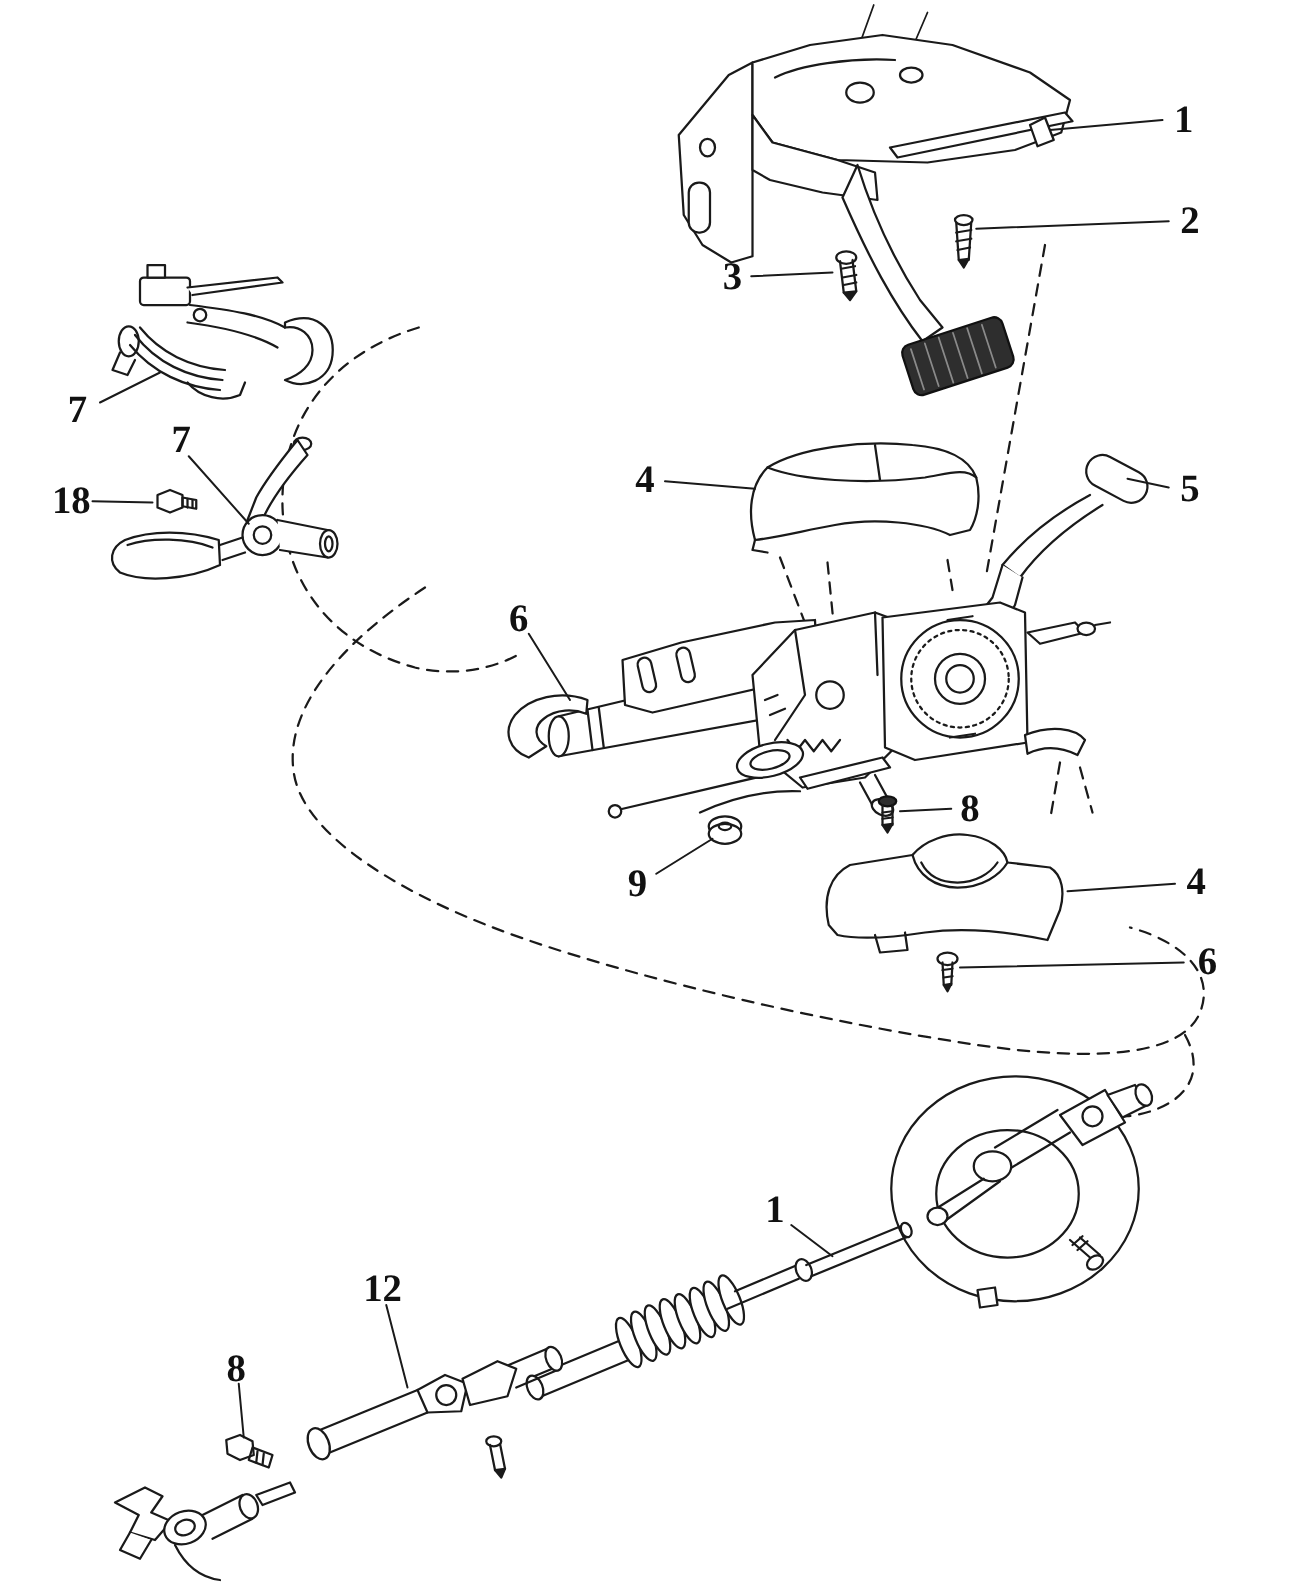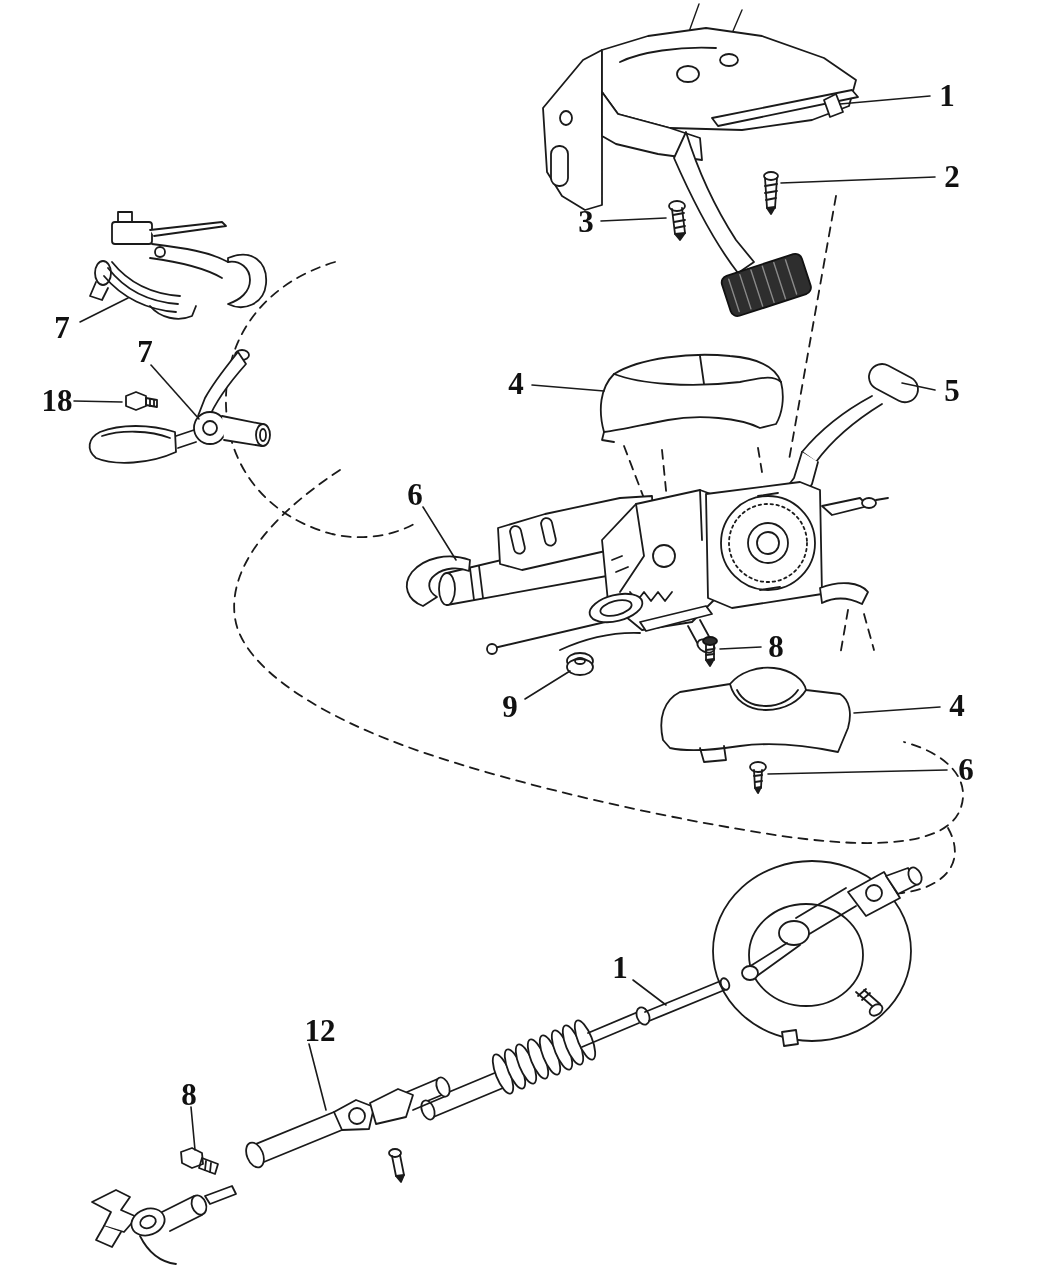--- a/index.html
+++ b/index.html
@@ -278,18 +278,18 @@
   <div class="callout" style="left:586px; top:221px">3</div>
   <div class="callout" style="left:516px; top:383px">4</div>
   <div class="callout" style="left:952px; top:390px">5</div>
   <div class="callout" style="left:415px; top:494px">6</div>
   <div class="callout" style="left:62px;  top:327px">7</div>
   <div class="callout" style="left:776px; top:646px">8</div>
   <div class="callout" style="left:510px; top:706px">9</div>
   <div class="callout" style="left:957px; top:705px">4</div>
   <div class="callout" style="left:966px; top:769px">6</div>
   <div class="callout" style="left:620px; top:967px">1</div>
-  <div class="callout" style="left:320px; top:1030px">12</div>
+  <div class="callout" style="left:306px; top:1030px">12</div>
   <div class="callout" style="left:189px; top:1094px">8</div>
   <div class="callout" style="left:145px; top:351px">7</div>
   <div class="callout" style="left:57px;  top:400px">18</div>
 
 </div>
 
 </body></html>

